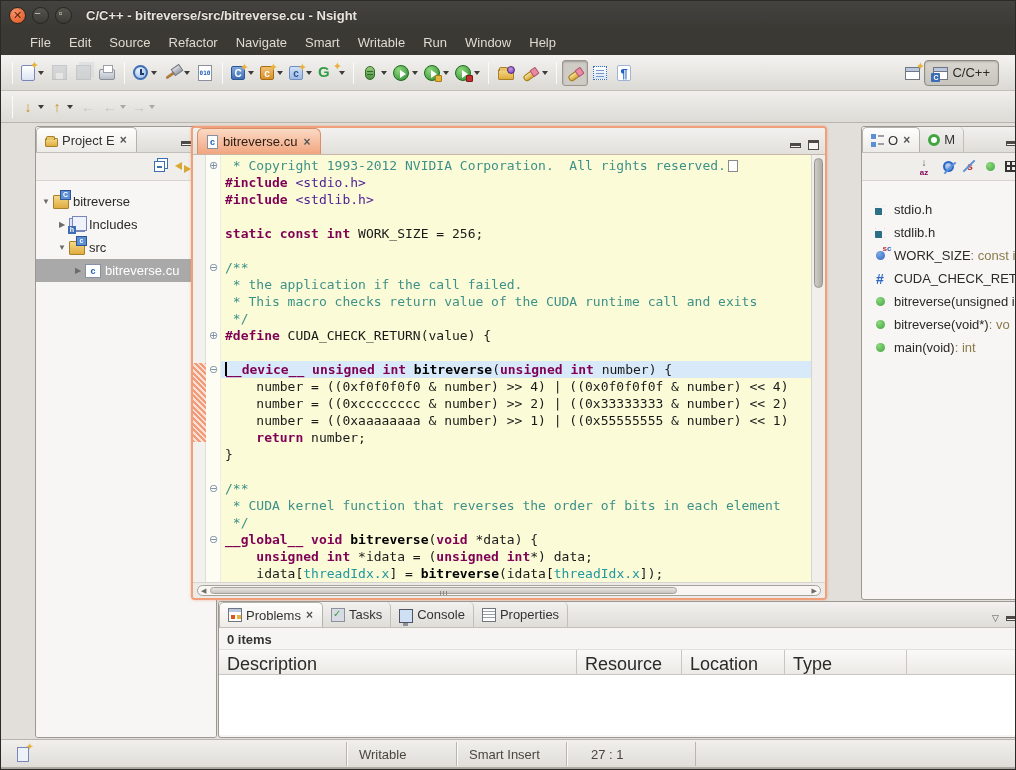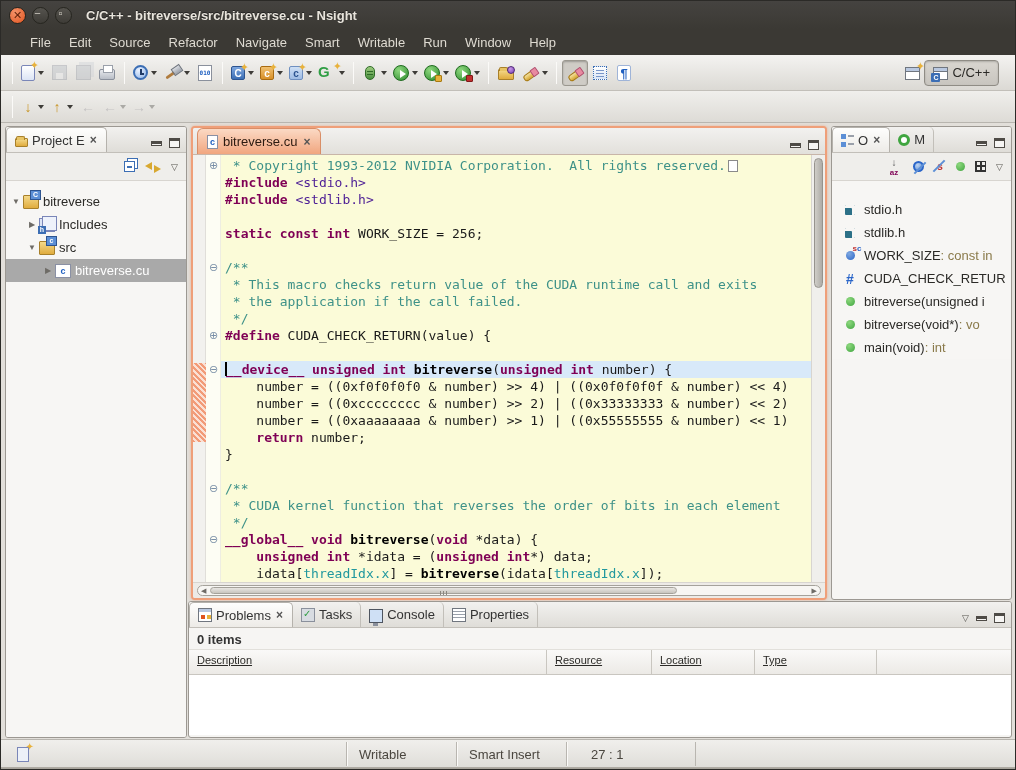--- a/index.html
+++ b/index.html
@@ -72,21 +72,21 @@
   .i-persp { width:15px; height:13px; border:1px solid #70767f; background:#fff; margin-top:2px; }
   .i-persp::before { content:""; position:absolute; left:0; top:0; right:0; height:3px; background:#B9C8E0; border-bottom:1px solid #70767f; }
   .i-persp.newstar::after { content:"✦"; position:absolute; right:-6px; top:-8px; color:#E8B23C; font-size:11px; }
   .i-persp .cbadge { position:absolute; left:-3px; bottom:-3px; width:9px; height:9px; background:#3C6EB4; color:#fff; font-size:7px; font-weight:bold; line-height:9px; text-align:center; border-radius:1px; }
   .persp-btn { display:flex; align-items:center; gap:4px; height:26px; padding:0 8px; border:1px solid #8F8C85; border-radius:4px; background:linear-gradient(#D9D6D0,#C8C5BF); box-shadow:inset 0 1px 2px rgba(0,0,0,.2); font-size:13px; color:#2B2A27; }
   .arr { font-size:14px; font-weight:bold; }
   .gold { color:#C89424; } .gray { color:#8A878F; }
 
   
   .workspace { position:absolute; left:0; top:122px; width:1016px; height:616px; background:#E2DFDA; }
-  .panel { position:absolute; background:#F6F5F3; border:1px solid #9C9892; border-radius:3px; overflow:hidden; }
+  .panel { position:absolute; background:#F6F5F3; border:1px solid #9C9892; border-radius:3px; overflow:hidden;margin-left:30px; }
   .viewtabs { height:26px; background:linear-gradient(#F2F1EF,#DFDDD8); border-bottom:1px solid #C2BFB9; display:flex; align-items:flex-end; }
   .vtab { height:25px; display:flex; align-items:center; gap:4px; padding:0 8px; font-size:13px; color:#333; border-right:1px solid #C2BFB9; border-radius:5px 5px 0 0; }
   .vtab.active { background:linear-gradient(#FEFEFD,#EDEBE7); border:1px solid #B5B2AC; border-bottom:none; font-weight:normal; }
   .vclose { font-size:12px; color:#555; font-weight:bold; padding:0 1px; }
   .minmax { margin-left:auto; display:flex; gap:7px; padding:0 6px 4px 0; align-items:center; }
   .mm-min { width:11px; height:5px; border:1px solid #4E4B46; background:#F6F5F3; border-top:3px solid #4E4B46; }
   .mm-max { width:11px; height:10px; border:1px solid #4E4B46; border-top:3px solid #4E4B46; background:#F6F5F3; }
   .localbar { height:28px; display:flex; align-items:center; justify-content:flex-end; gap:10px; padding:0 8px; background:#EFEEEB; border-bottom:1px solid #D8D5D0; }
   .vmenu { color:#55524D; font-size:9px; }
 
@@ -155,21 +155,21 @@
   .i-grid { width:11px; height:11px; background:repeating-linear-gradient(0deg,#333 0 2px,transparent 2px 5px),repeating-linear-gradient(90deg,#333 0 2px,transparent 2px 5px); }
   .i-collapseall { width:11px; height:11px; border:1px solid #3C6EB4; background:#fff; position:relative; box-shadow:3px -3px 0 -1px #fff,3px -3px 0 #3C6EB4; }
   .i-collapseall::after { content:""; position:absolute; left:2px; top:4px; width:5px; height:1.5px; background:#3C6EB4; }
   .i-link { width:16px; height:12px; position:relative; }
   .i-link::before { content:""; position:absolute; left:0; top:1px; width:0; height:0; border-top:4px solid transparent; border-bottom:4px solid transparent; border-right:7px solid #D8A830; }
   .i-link::after { content:""; position:absolute; right:0; bottom:0px; width:0; height:0; border-top:4px solid transparent; border-bottom:4px solid transparent; border-left:7px solid #D8A830; }
 
   
   .itemslabel { height:22px; font-size:13px; font-weight:bold; color:#333; padding:4px 0 0 8px; background:#F6F5F3; border-bottom:1px solid #E2E0DB; }
   .tablehead { height:25px; display:flex; background:linear-gradient(#FAF9F8,#ECEAE6); border-bottom:1px solid #C9C6C0; }
-  .th { font-size:11px; color:#2B2A27; padding:4px 0 0 8px; border-right:1px solid #C9C6C0; white-space:nowrap; overflow:hidden;text-decoration:underline; }
+  .th { font-size:18px; color:#2B2A27; padding:4px 0 0 8px; border-right:1px solid #C9C6C0; white-space:nowrap; overflow:hidden; }
   .tablebody { background:#FFFFFF; height:60px; }
   .i-problems { width:13px; height:11px; border:1px solid #70767F; background:#fff; position:relative; }
   .i-problems::before { content:""; position:absolute; left:0; top:0; right:0; height:3px; background:#B9C8E0; }
   .i-problems::after { content:""; position:absolute; left:2px; bottom:2px; width:4px; height:4px; background:#E0541F; box-shadow:6px 0 0 #E8B23C; }
   .i-tasks { width:11px; height:13px; background:#D8DCE2; border:1px solid #8A909C; position:relative; }
   .i-tasks::after { content:"✓"; position:absolute; left:1px; top:-1px; color:#2F9E44; font-size:10px; font-weight:bold; }
   .i-console { width:13px; height:10px; border:1px solid #4E5560; background:#CFE0F5; position:relative; margin-top:2px; }
   .i-console::after { content:""; position:absolute; left:3px; bottom:-4px; width:5px; height:3px; background:#8A909C; }
   .i-props { width:13px; height:12px; border:1px solid #70767F; background:#fff; position:relative; }
   .i-props::before { content:""; position:absolute; left:0; top:2px; right:0; height:1.5px; background:#9AA0AA; box-shadow:0 3px 0 #9AA0AA,0 6px 0 #9AA0AA; }
@@ -398,22 +398,22 @@
             <div class="fold" style="top: 376px;">⊖</div>
           </div>
         <div class="code" id="code">
             <div class="cline"><span class="tok-cmt"> * Copyright 1993-2012 NVIDIA Corporation.  All rights reserved.</span><span class="tok-foldbox"></span></div>
             <div class="cline"><span class="tok-kw">#include </span><span class="tok-str">&lt;stdio.h&gt;</span></div>
             <div class="cline"><span class="tok-kw">#include </span><span class="tok-str">&lt;stdlib.h&gt;</span></div>
             <div class="cline"></div>
             <div class="cline"><span class="tok-kw">static const int</span><span class="tok-plain"> WORK_SIZE = 256;</span></div>
             <div class="cline"></div>
             <div class="cline"><span class="tok-cmt">/**</span></div>
+            <div class="cline"><span class="tok-cmt"> * the application if the call failed.</span></div>
             <div class="cline"><span class="tok-cmt"> * This macro checks return value of the CUDA runtime call and exits</span></div>
-            <div class="cline"><span class="tok-cmt"> * the application if the call failed.</span></div>
             <div class="cline"><span class="tok-cmt"> */</span></div>
             <div class="cline"><span class="tok-kw">#define</span><span class="tok-plain"> CUDA_CHECK_RETURN(value) {</span></div>
             <div class="cline"></div>
             <div class="cline current"><span class="cursorbar"></span><span class="tok-kw">__device__</span><span class="tok-plain"> </span><span class="tok-kw">unsigned int</span><span class="tok-plain"> </span><span class="tok-fn">bitreverse</span><span class="tok-plain">(</span><span class="tok-kw">unsigned int</span><span class="tok-plain"> number) {</span></div>
             <div class="cline"><span class="tok-plain">    number = ((0xf0f0f0f0 &amp; number) &gt;&gt; 4) | ((0x0f0f0f0f &amp; number) &lt;&lt; 4)</span></div>
             <div class="cline"><span class="tok-plain">    number = ((0xcccccccc &amp; number) &gt;&gt; 2) | ((0x33333333 &amp; number) &lt;&lt; 2)</span></div>
             <div class="cline"><span class="tok-plain">    number = ((0xaaaaaaaa &amp; number) &gt;&gt; 1) | ((0x55555555 &amp; number) &lt;&lt; 1)</span></div>
             <div class="cline"><span class="tok-plain">    </span><span class="tok-kw">return</span><span class="tok-plain"> number;</span></div>
             <div class="cline"><span class="tok-plain">}</span></div>
             <div class="cline"></div>

